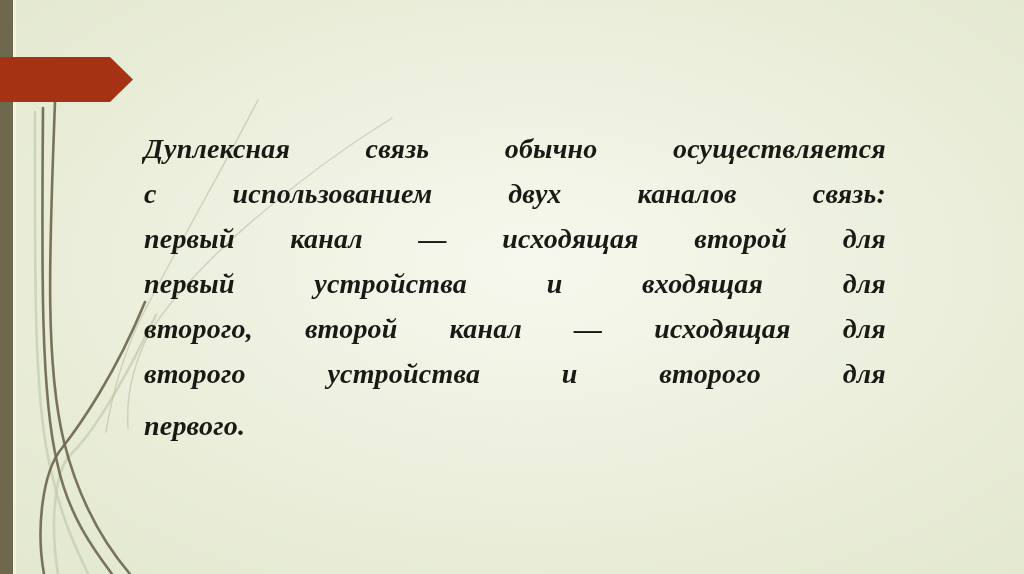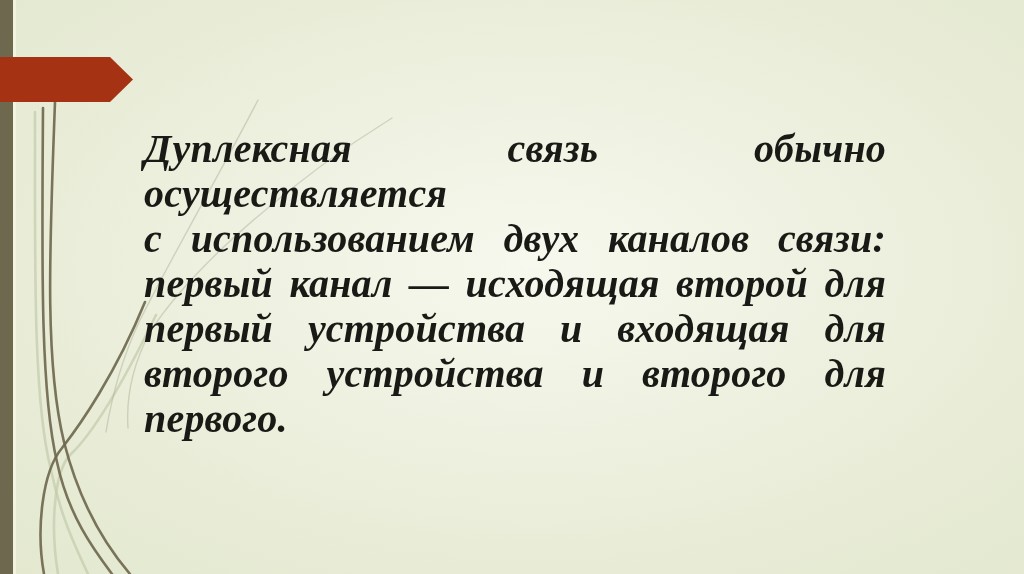--- a/index.html
+++ b/index.html
@@ -40,30 +40,31 @@
     position:absolute;left:0;top:0;width:1024px;height:574px;z-index:2;
   }
   .curve{fill:none;stroke-linecap:round;}
   .curve-dark{stroke:var(--curve-dark);stroke-width:2.6;opacity:.92;}
   .curve-light{stroke:var(--curve-light);stroke-width:2.6;opacity:.75;}
   .curve-faint{stroke:var(--curve-faint);stroke-width:1.4;opacity:.45;}
   .arrow{fill:var(--arrow);}
   .text-block{
     position:absolute;left:144px;top:126px;width:742px;z-index:3;
     color:var(--text);
-    font-size:40px;line-height:45px;
+    font-size:28px;line-height:45px;
     font-weight:bold;font-style:italic;
     letter-spacing:.2px;
   }
   .body-line{
     text-align:justify;
     text-align-last:justify;
   }
   .body-line.last-line{
     text-align-last:left;
+    margin-top:7px;
   }
 </style>
 </head>
 <body>
 
 <div class="slide">
 
   <div class="accent-bar"></div>
   <div class="accent-bar-highlight"></div>
 
@@ -77,20 +78,21 @@
 
     <path class="curve curve-dark" d="M 55,102 C 50,240 44,360 64,442 C 80,505 106,546 130,574"></path>
     <path class="curve curve-dark" d="M 43,108 C 42,260 40,390 57,462 C 68,515 94,550 112,574"></path>
     <path class="curve curve-dark" d="M 145,302 C 115,375 80,425 62,448 C 42,472 36,530 44,574"></path>
 
     <polygon class="arrow" points="0,57 110,57 133,79.5 110,102 0,102"></polygon>
   </svg>
 
   <div class="text-block">
     <div class="body-line">Дуплексная связь обычно осуществляется</div>
-    <div class="body-line">с использованием двух каналов связи:</div>
+    <div class="body-line">с использованием двух каналов связь:</div>
     <div class="body-line">первый канал — исходящая второй для</div>
     <div class="body-line">первый устройства и входящая для</div>
+    <div class="body-line">второго, второй канал — исходящая для</div>
     <div class="body-line">второго устройства и второго для</div>
     <div class="body-line last-line">первого.</div>
   </div>
 
 </div>
 
 </body></html>

